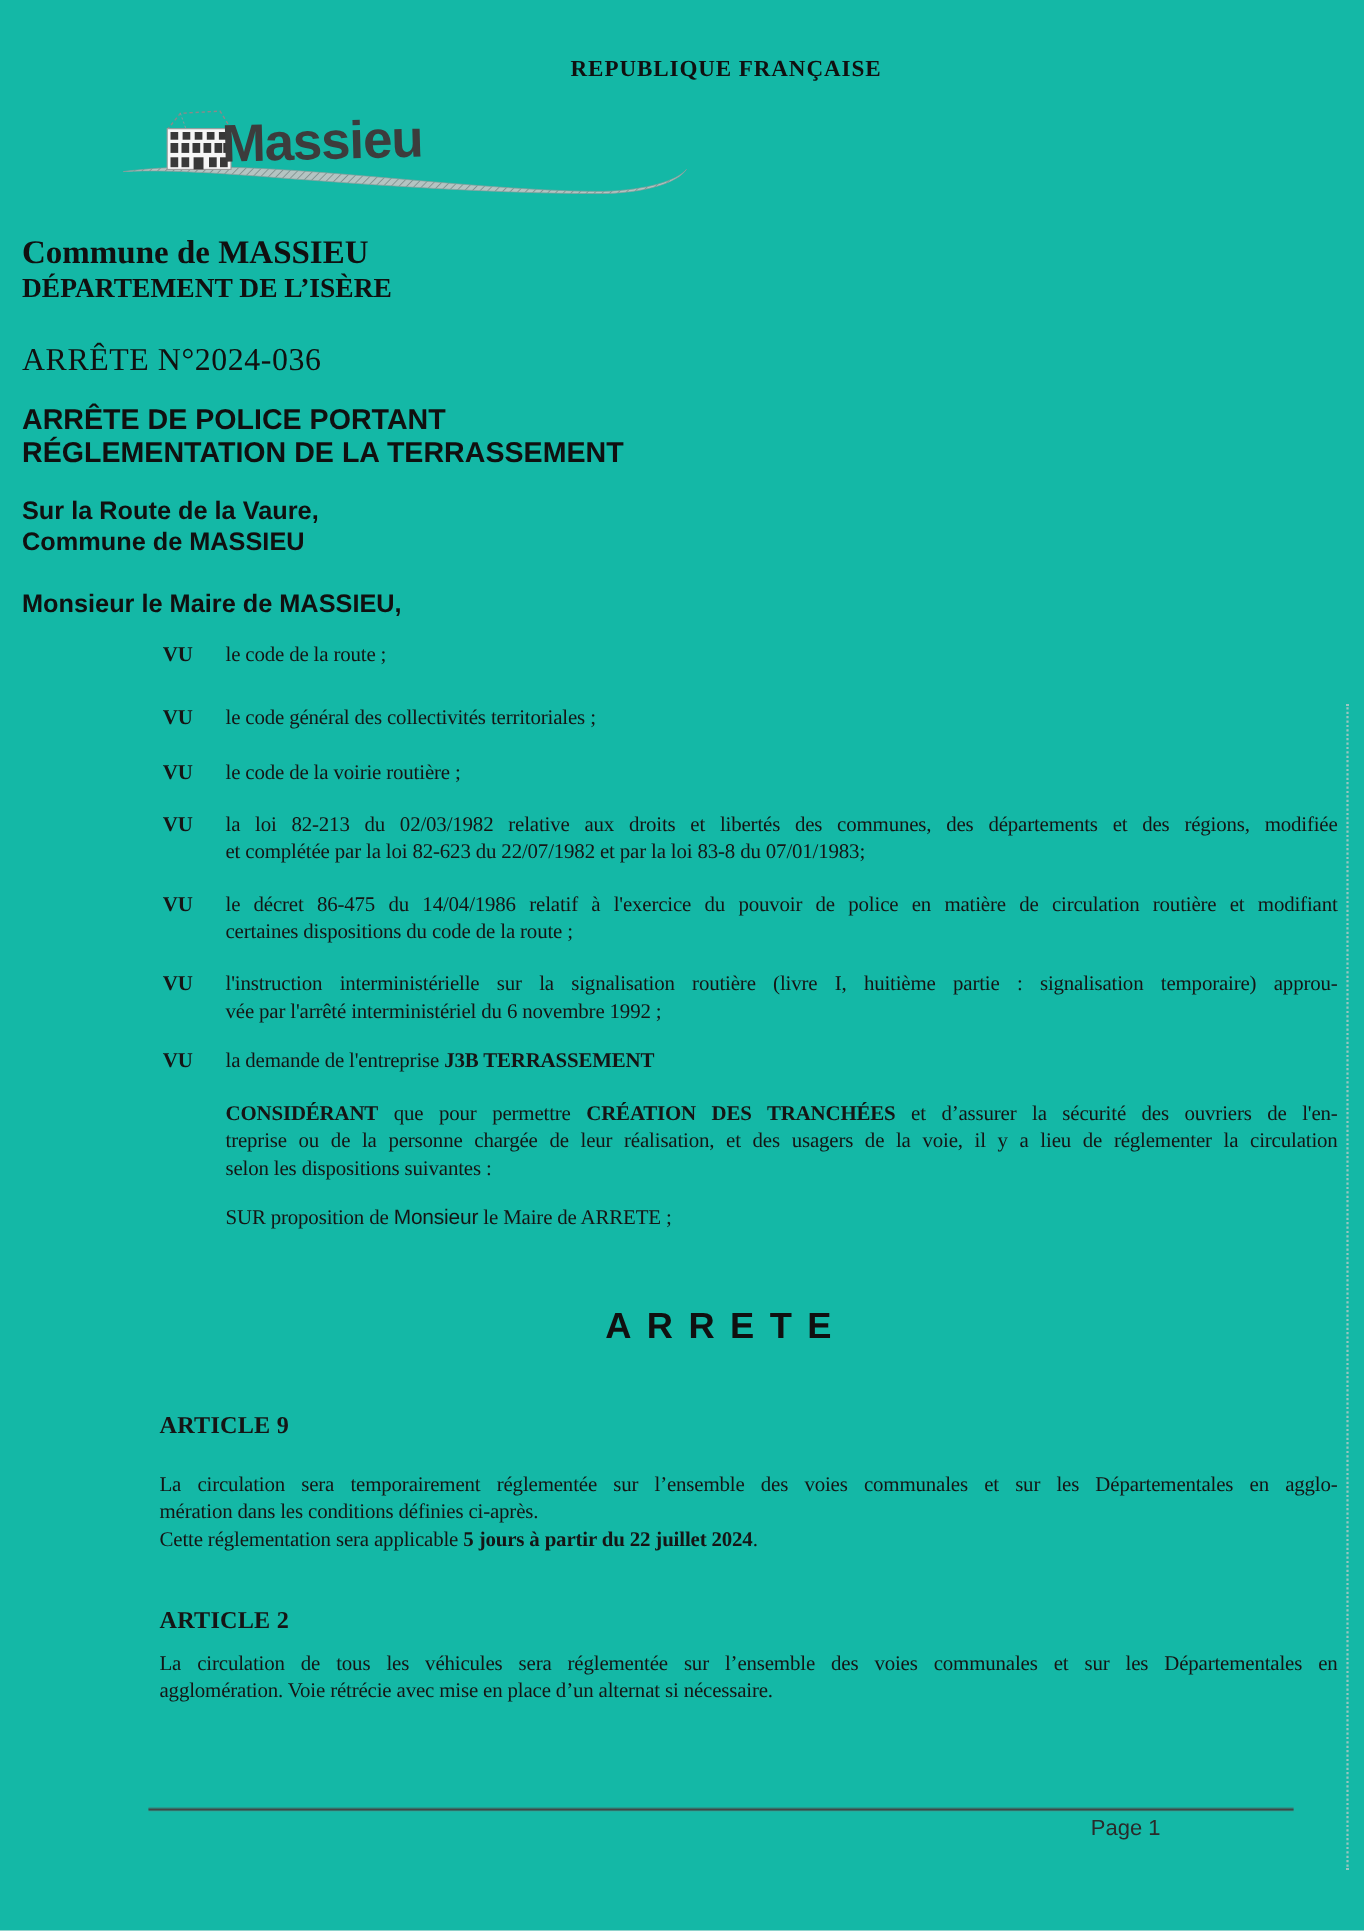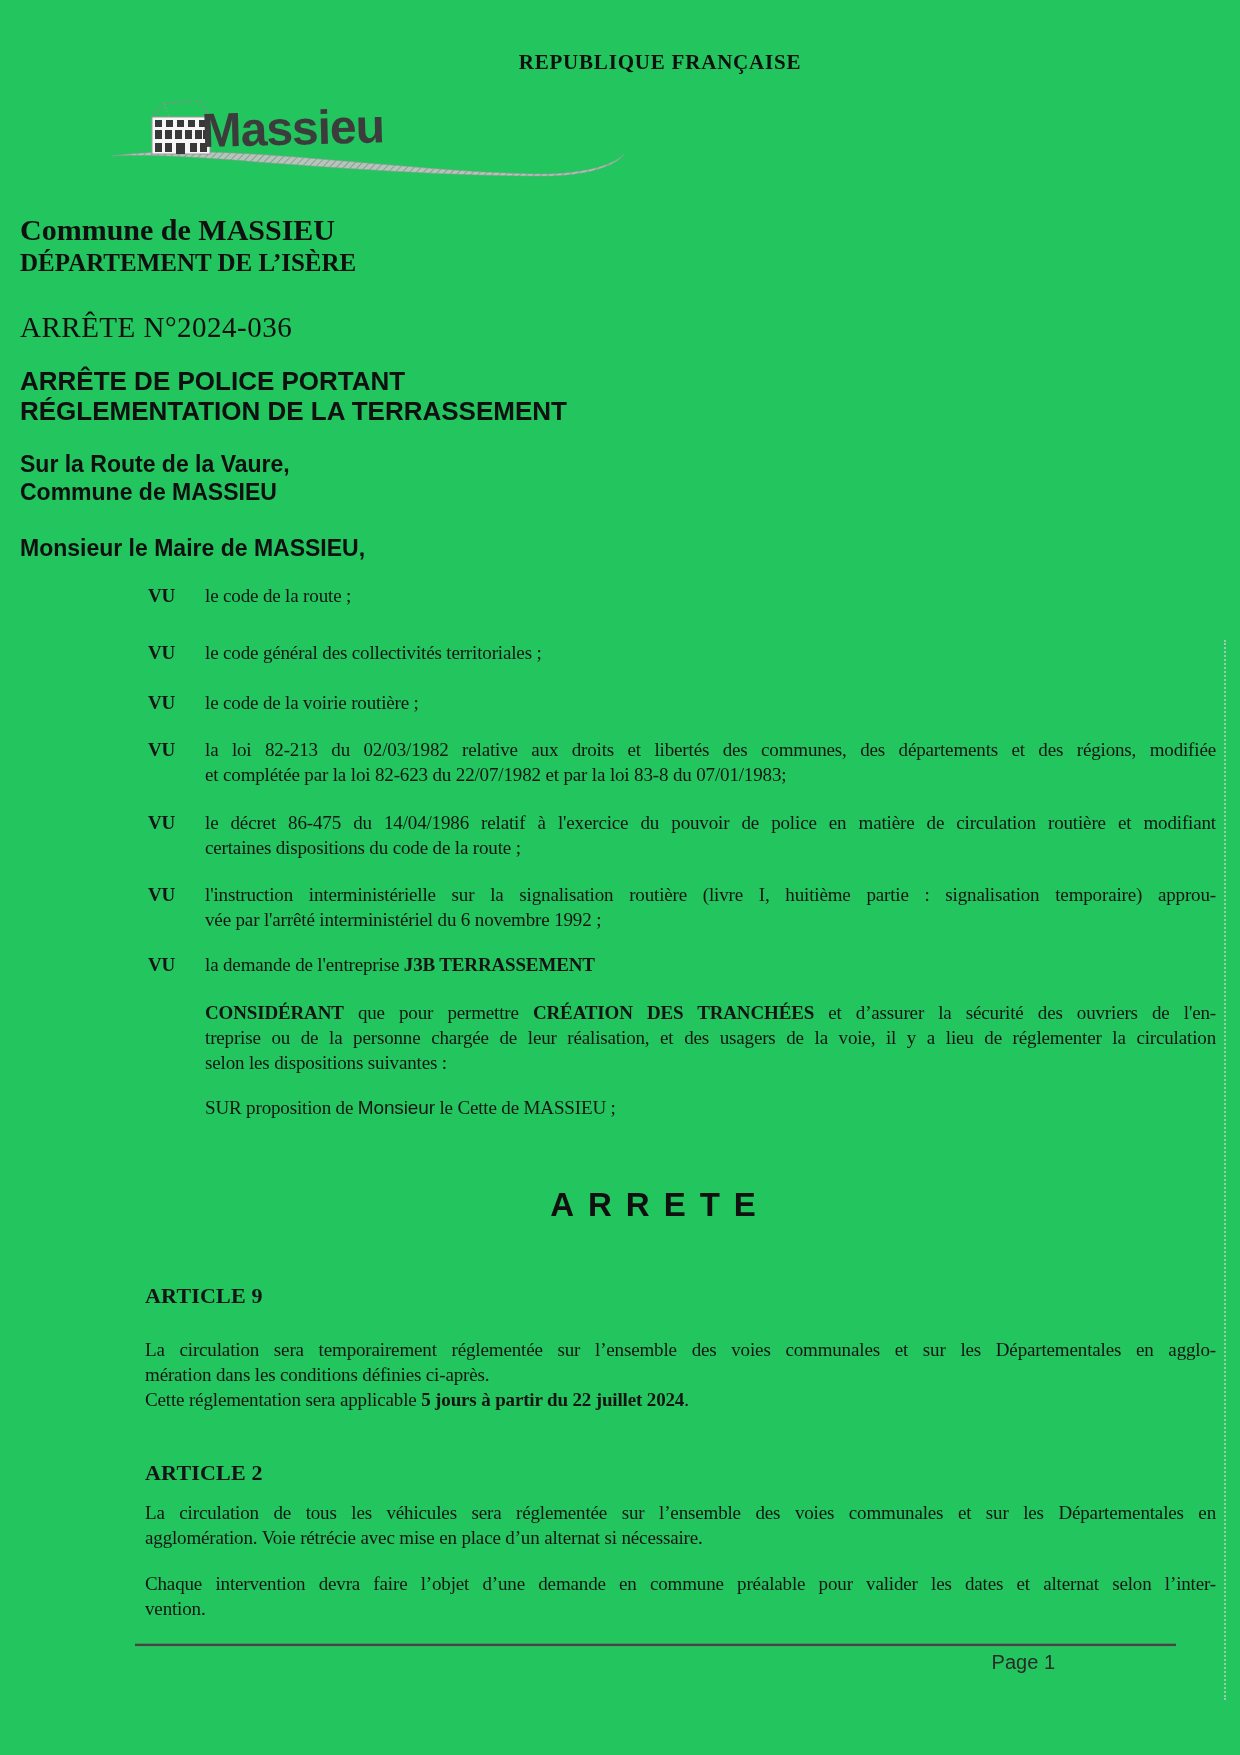--- a/index.html
+++ b/index.html
@@ -1,17 +1,17 @@
 <!DOCTYPE html>
 <html lang="fr"><head>
 <meta charset="utf-8">
 <style>
   html,body{margin:0;padding:0;background:#e9e9e9;}
   .page{
-    position:relative;width:1240px;height:1755px;margin:0 auto;background:#22c55e;
+    position:relative;width:1240px;height:1755px;margin:0 auto;background:#14b8a6;
     font-family:"Liberation Serif","DejaVu Serif",serif;color:#151515;overflow:hidden;
   }
   .b{font-weight:bold;}
   .sans{font-family:"Liberation Sans","DejaVu Sans",sans-serif;}
   
   .republique{
     position:absolute;top:48px;left:80px;width:1160px;text-align:center;
     font-weight:bold;font-size:21px;line-height:28px;letter-spacing:0.8px;color:#101010;
   }
   .logo{position:absolute;top:84px;left:108px;width:540px;height:110px;}
@@ -166,45 +166,41 @@
             <div class="tline"><span>la demande de l'entreprise </span><span class="b">J3B TERRASSEMENT</span></div>
           </div>
         </div>
       </div>
     <div id="considerant" class="considerant">
         <div class="tline fill"><span class="b">CONSIDÉRANT</span><span> que pour permettre </span><span class="b">CRÉATION DES TRANCHÉES</span><span> et d’assurer la sécurité des ouvriers de l'en-</span></div>
         <div class="tline fill"><span>treprise ou de la personne chargée de leur réalisation, et des usagers de la voie, il y a lieu de réglementer la circulation</span></div>
         <div class="tline"><span>selon les dispositions suivantes :</span></div>
       </div>
     <div id="sur-line" class="sur">
-        <div class="tline"><span>SUR proposition de </span><span class="sans">Monsieur</span><span> le Cette de MASSIEU ;</span></div>
+        <div class="tline"><span>SUR proposition de </span><span class="sans">Monsieur</span><span> le Maire de ARRETE ;</span></div>
       </div>
   </div>
 
   <div class="arrete-heading sans">ARRETE</div>
 
   <div id="articles" class="doc-text">
       <div class="article">
         <div class="article-heading">ARTICLE 9</div>
         <div class="para">
           <div class="tline fill"><span>La circulation sera temporairement réglementée sur l’ensemble des voies communales et sur les Départementales en agglo-</span></div>
           <div class="tline"><span>mération dans les conditions définies ci-après.</span></div>
           <div class="tline"><span>Cette réglementation sera applicable </span><span class="b">5 jours à partir du 22 juillet 2024</span><span>.</span></div>
         </div>
       </div>
       <div class="article">
         <div class="article-heading">ARTICLE 2</div>
         <div class="para">
           <div class="tline fill"><span>La circulation de tous les véhicules sera réglementée sur l’ensemble des voies communales et sur les Départementales en</span></div>
           <div class="tline"><span>agglomération. Voie rétrécie avec mise en place d’un alternat si nécessaire.</span></div>
         </div>
-        <div class="para">
-          <div class="tline fill"><span>Chaque intervention devra faire l’objet d’une demande en commune préalable pour valider les dates et alternat selon l’inter-</span></div>
-          <div class="tline"><span>vention.</span></div>
-        </div>
       </div>
     </div>
 
   <div class="footer-line"></div>
   <div class="page-num sans">Page 1</div>
   <div class="scan-line"></div>
 
 </div>
 
 </body></html>

